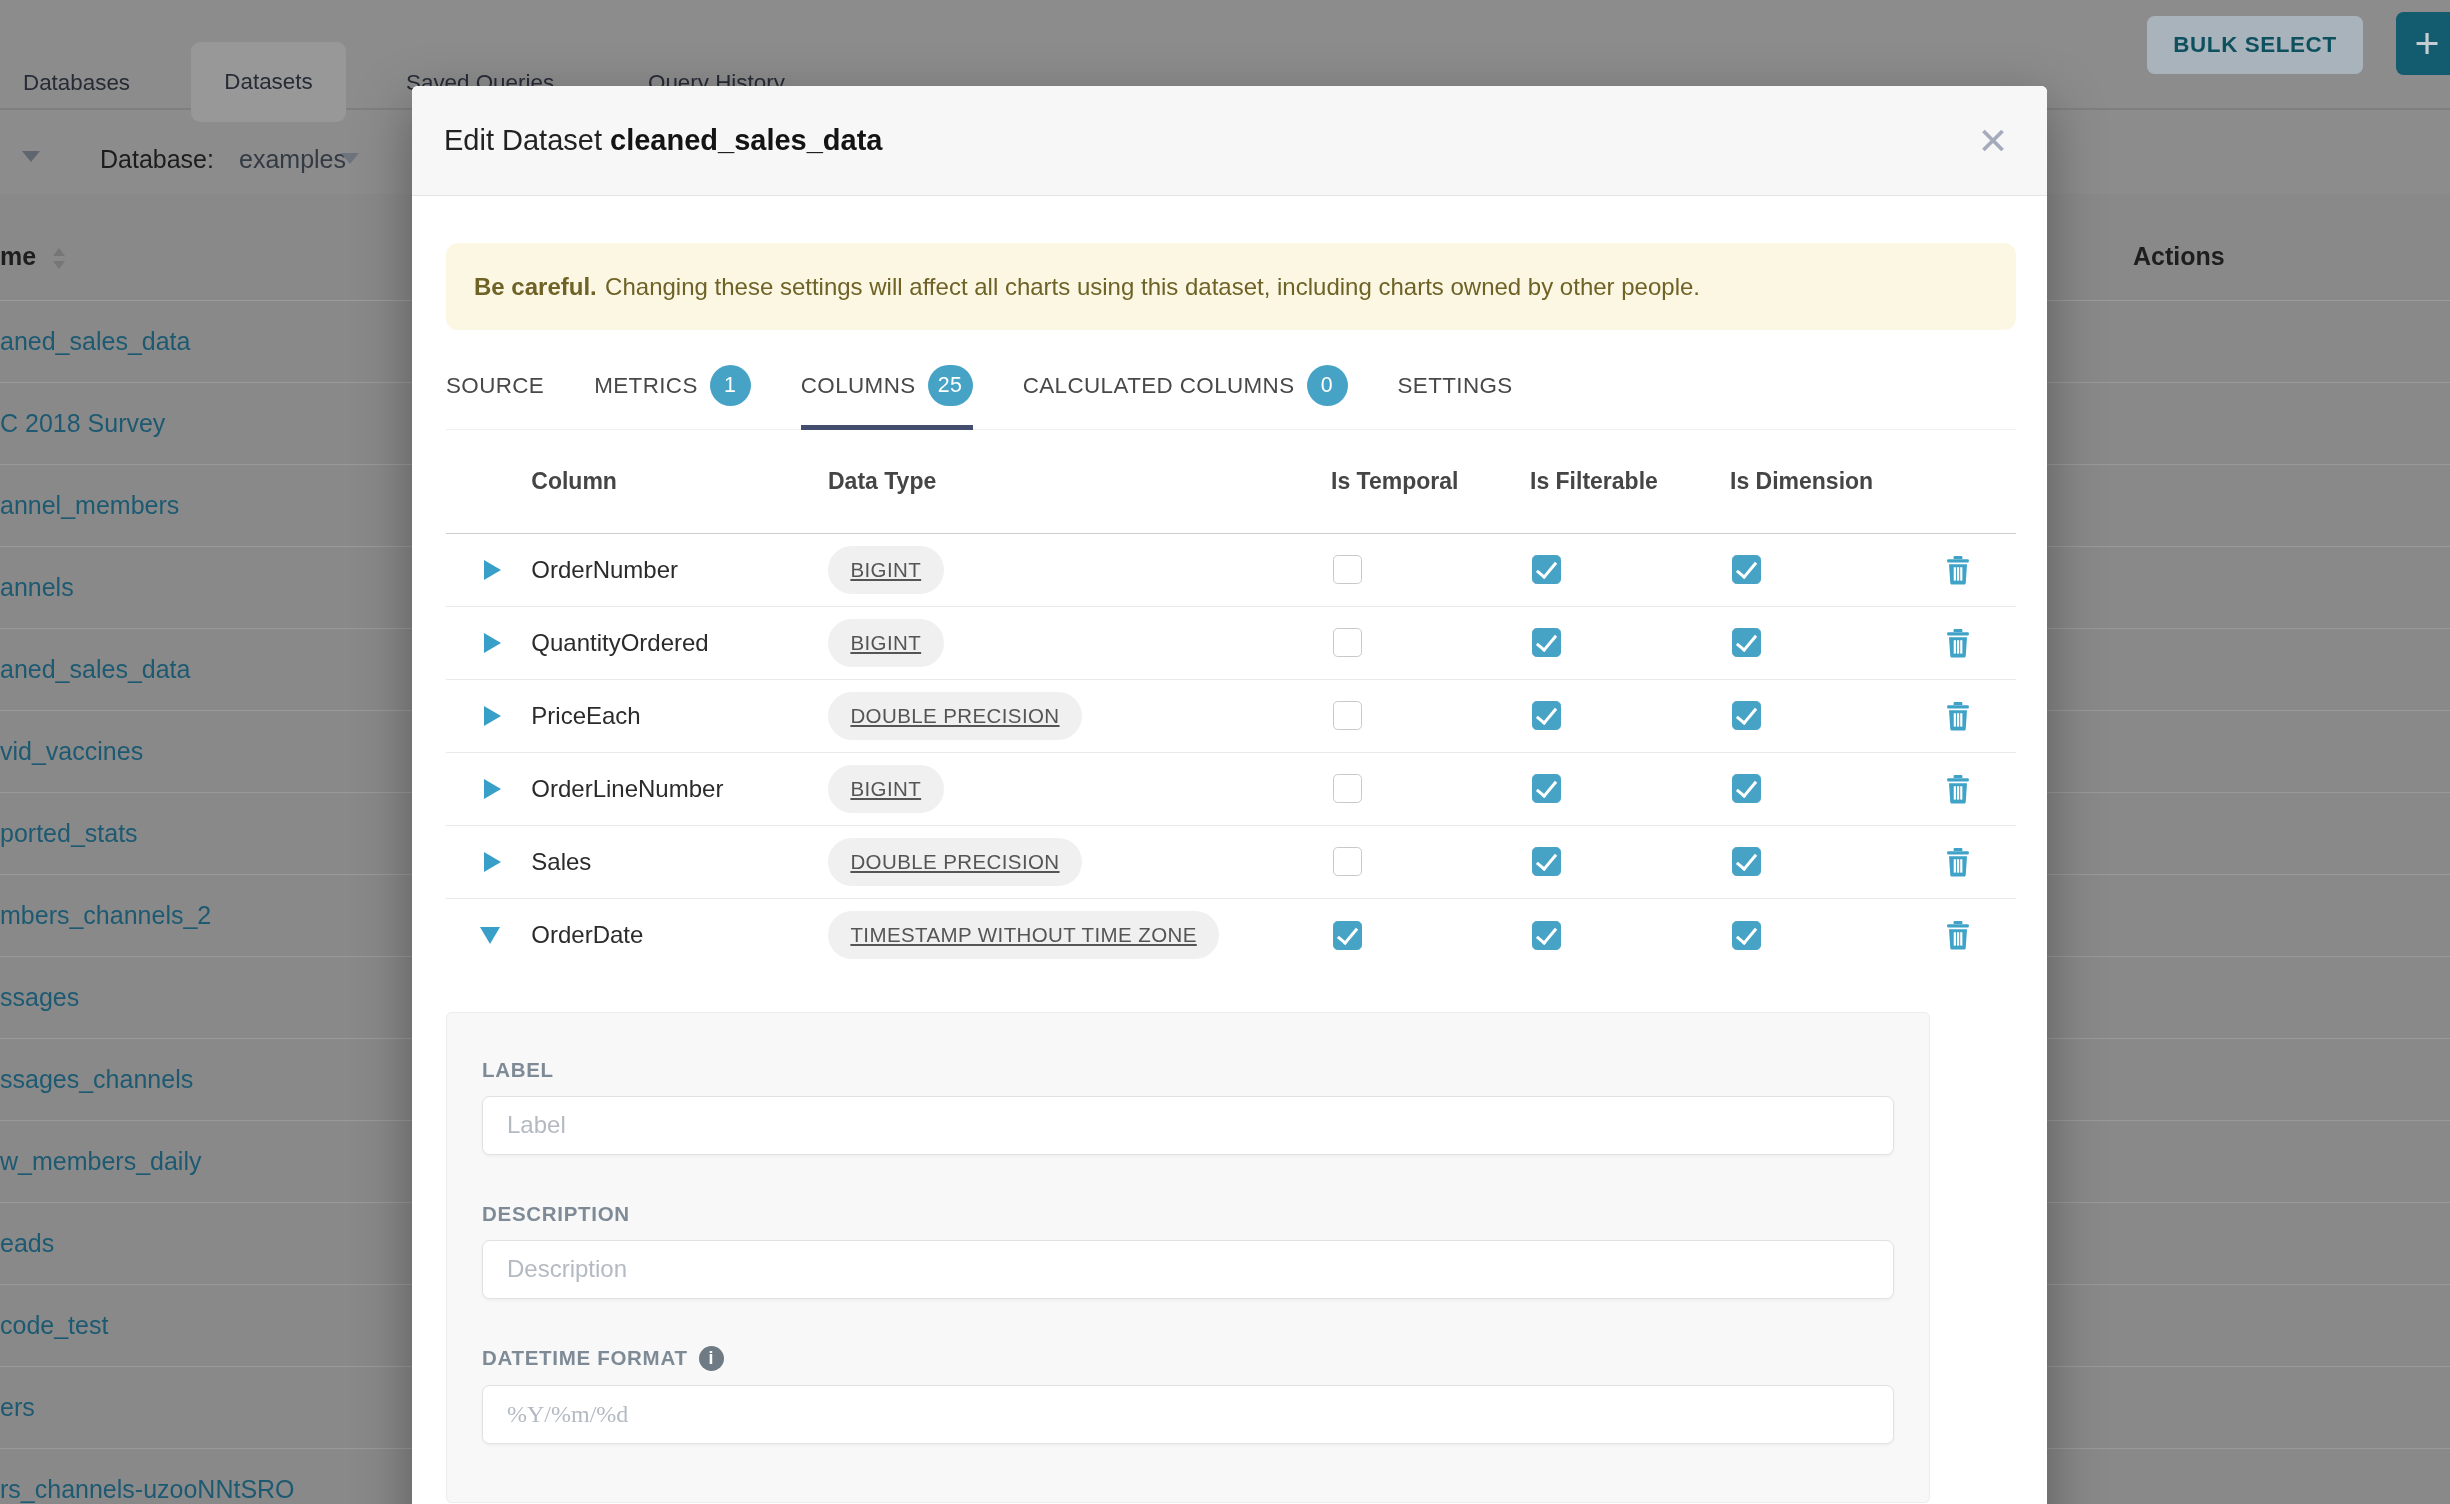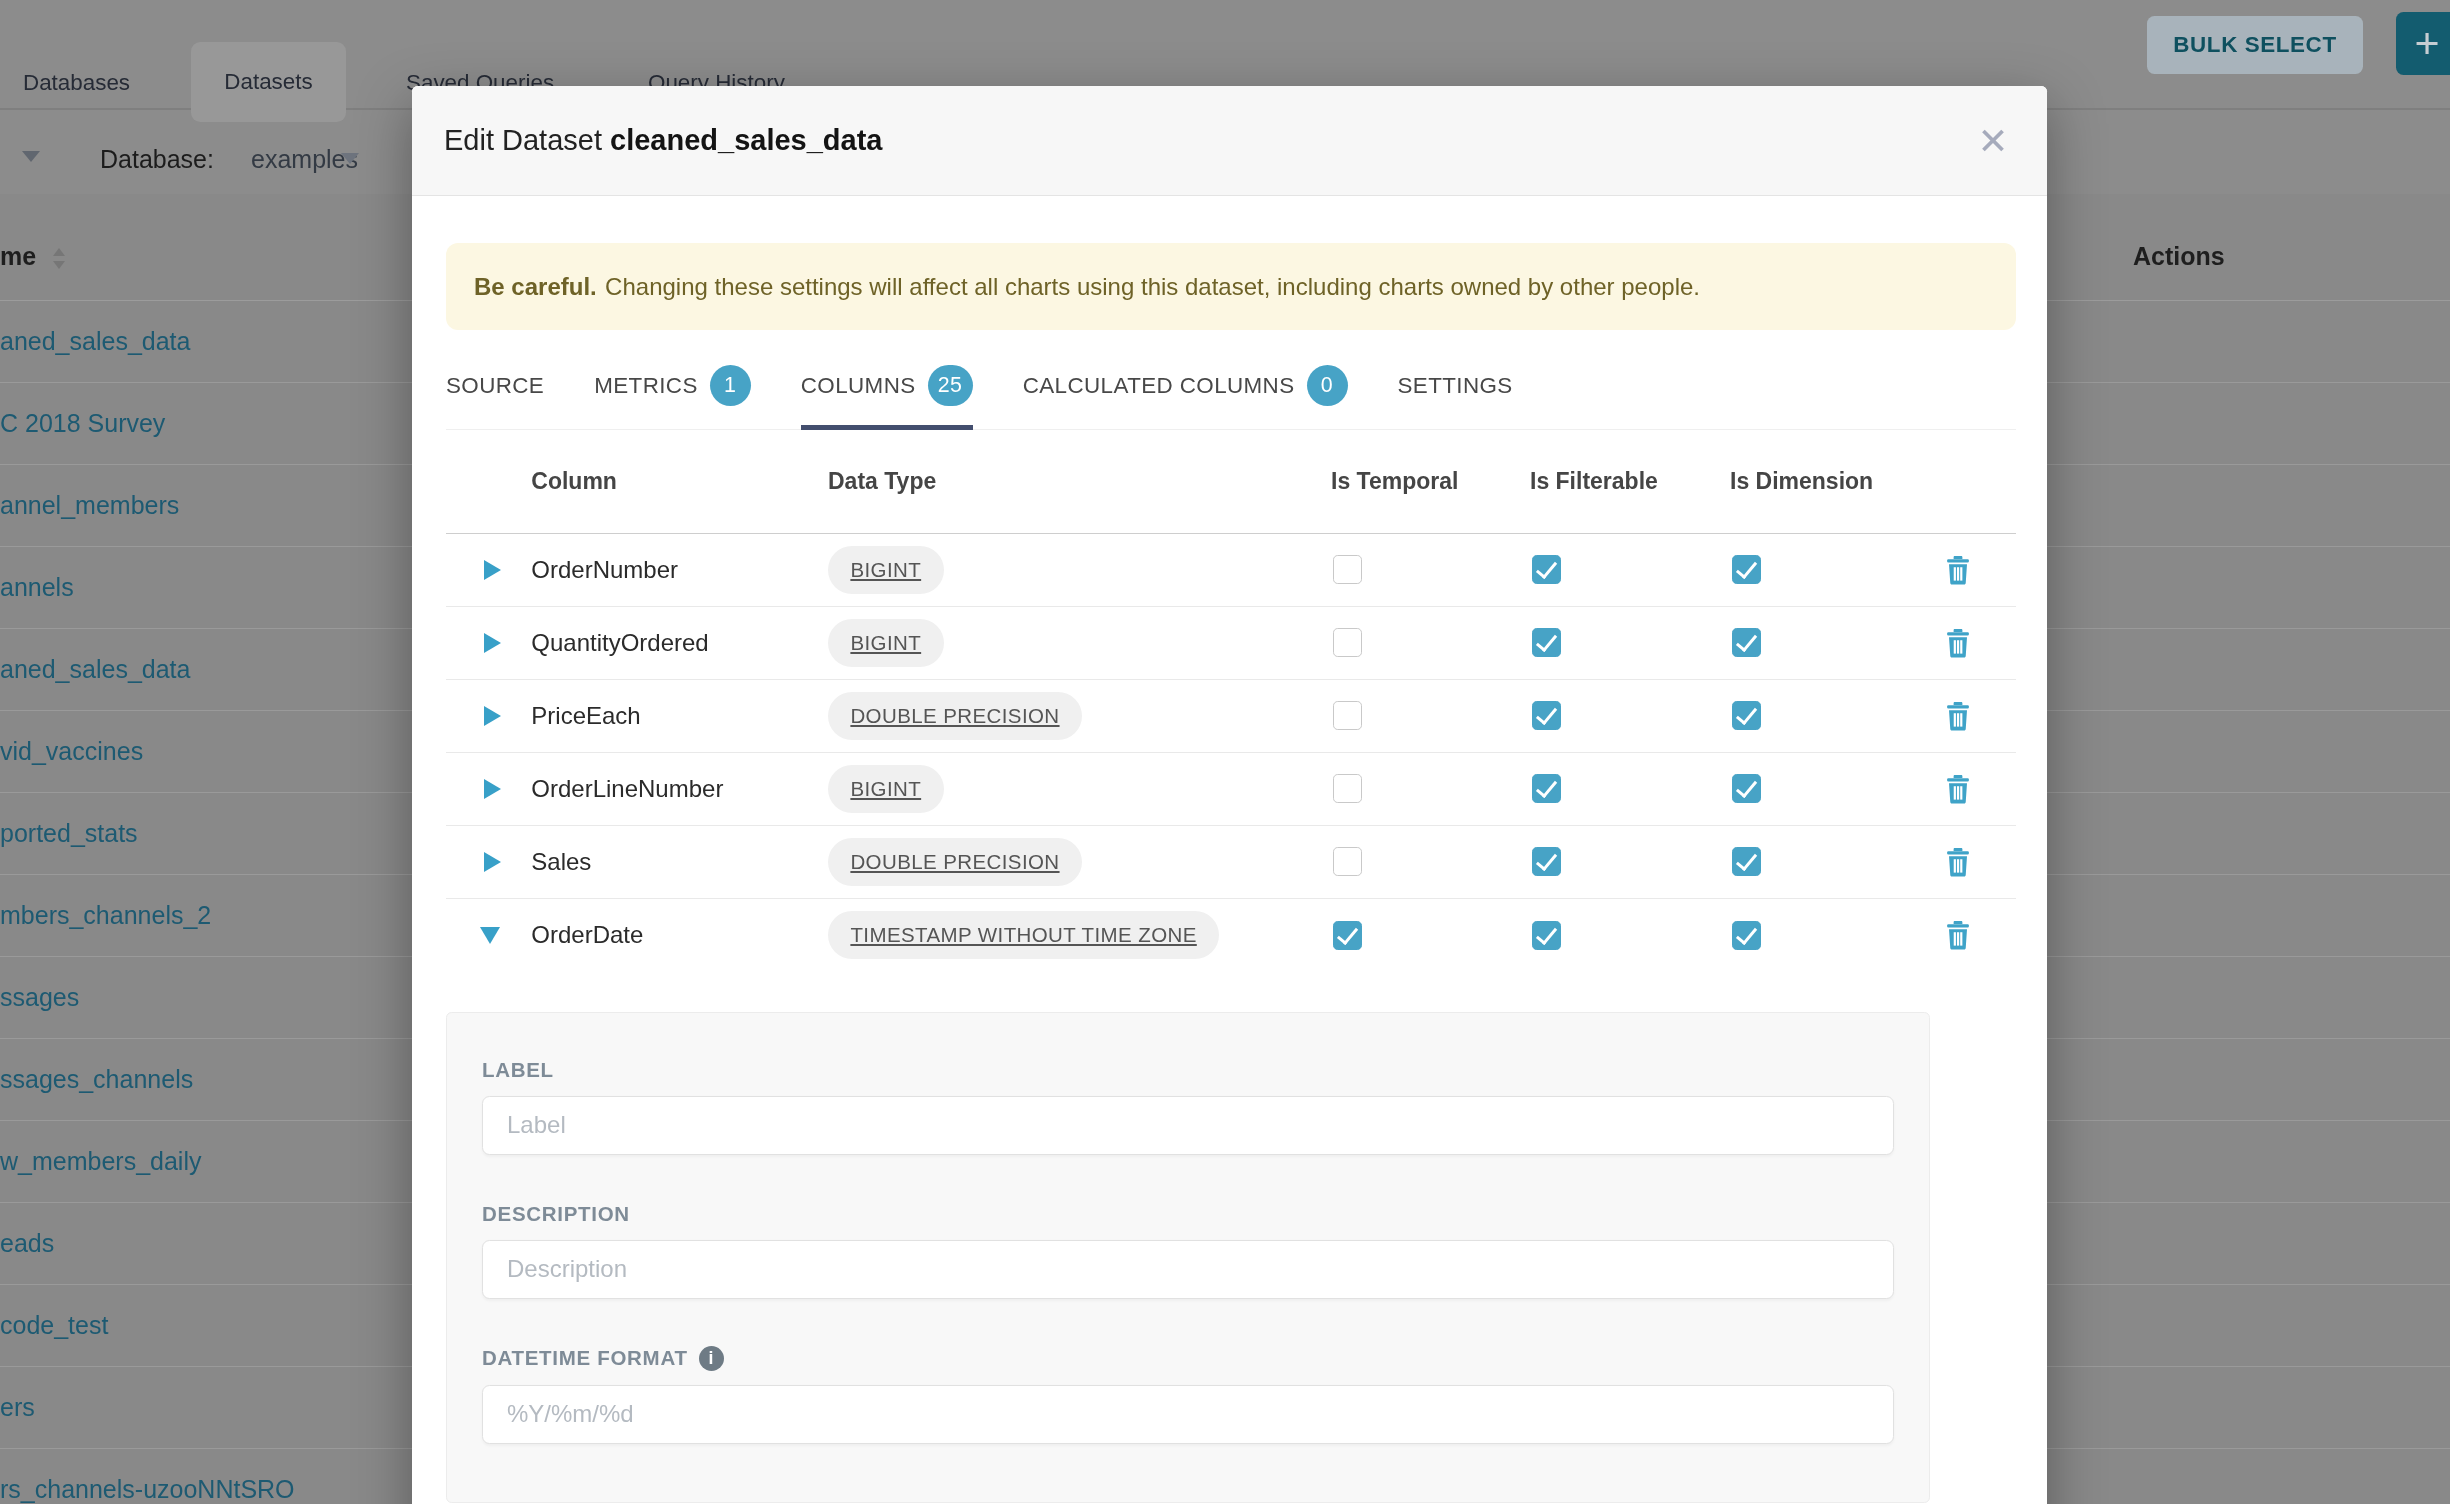--- a/index.html
+++ b/index.html
@@ -29,21 +29,21 @@
              background:#135C6F; border-radius:7.5px; color:#C6CDD2; font-size:43px;
              display:flex; align-items:center; justify-content:flex-start; padding-left:18.6px;
              cursor:pointer; }
 
   .caret-down { width:0; height:0; border-left:9.3px solid transparent;
                 border-right:9.3px solid transparent; border-top:11.2px solid #60666F;
                 position:absolute; }
   .db-caret-left { left:22.4px; top:151px; }
   .db-caret-right { left:341px; top:153px; border-top-color:#6E747E; }
   .db-label { position:absolute; left:100px; top:145px; font-size:25px; font-weight:normal; color:#1C1C1C; }
-  .db-value { position:absolute; left:239px; top:145px; font-size:25px; color:#333A44; cursor:pointer;margin-left:12px; }
+  .db-value { position:absolute; left:239px; top:145px; font-size:25px; color:#333A44; cursor:pointer; }
 
   .bg-h-name { position:absolute; left:0; top:242px; font-size:25px; font-weight:bold; color:#1E1E1E; }
   .sort-icon { position:absolute; left:53px; top:248px; display:flex; flex-direction:column; gap:4.7px; cursor:pointer; }
   .sort-icon .up { width:0;height:0;border-left:6.5px solid transparent;border-right:6.5px solid transparent;border-bottom:8.4px solid #767676; }
   .sort-icon .dn { width:0;height:0;border-left:6.5px solid transparent;border-right:6.5px solid transparent;border-top:8.4px solid #767676; }
   .bg-h-actions { position:absolute; left:2133px; top:242px; font-size:25px; font-weight:bold; color:#1E1E1E; }
 
   .bg-rows { position:absolute; left:0; top:300px; right:0; border-top:1.9px solid #9C9C9C; }
   .bg-row { height:82px; display:flex; align-items:center; border-bottom:1.9px solid #9A9A9A; }
   .bg-row a { font-size:25px; color:#1D5A72; text-decoration:none; cursor:pointer; }
@@ -96,21 +96,21 @@
   .trash svg { width:28px; height:30px; }
 
   .editor-panel { margin-top:40px; width:1484px; background:#F8F8F8; border:0.9px solid #ECECEC;
                   border-radius:5.6px; padding:45px 35px 43px 35px; }
   .field-label { font-size:20.5px; font-weight:bold; color:#7E8B97; letter-spacing:0.7px;
                  margin-bottom:14px; display:flex; align-items:center; gap:11.2px; }
   .text-input { width:100%; height:59px; border:0.9px solid #E1E1E1; border-radius:7.5px; background:#fff;
                 padding:0 24px; font-size:24px; color:#333; margin-bottom:47px;
                 box-shadow:0 1.9px 2.8px rgba(0,0,0,.04); outline:none;
                 font-family:"Liberation Sans", sans-serif; }
-  .text-input:last-child { margin-bottom:15px; }
+  .text-input:last-child { margin-bottom:15px;font-family:Liberation Serif, serif; }
   .text-input::placeholder { color:#B4BAC1; }
   .info { width:25px; height:25px; border-radius:50%; background:#6E7B85; color:#fff;
           font-size:17.7px; font-weight:bold; display:inline-flex; align-items:center;
           justify-content:center; cursor:pointer; }
 </style>
 </head>
 <body>
 
 <div class="bg-header">
   <div class="bg-nav">

